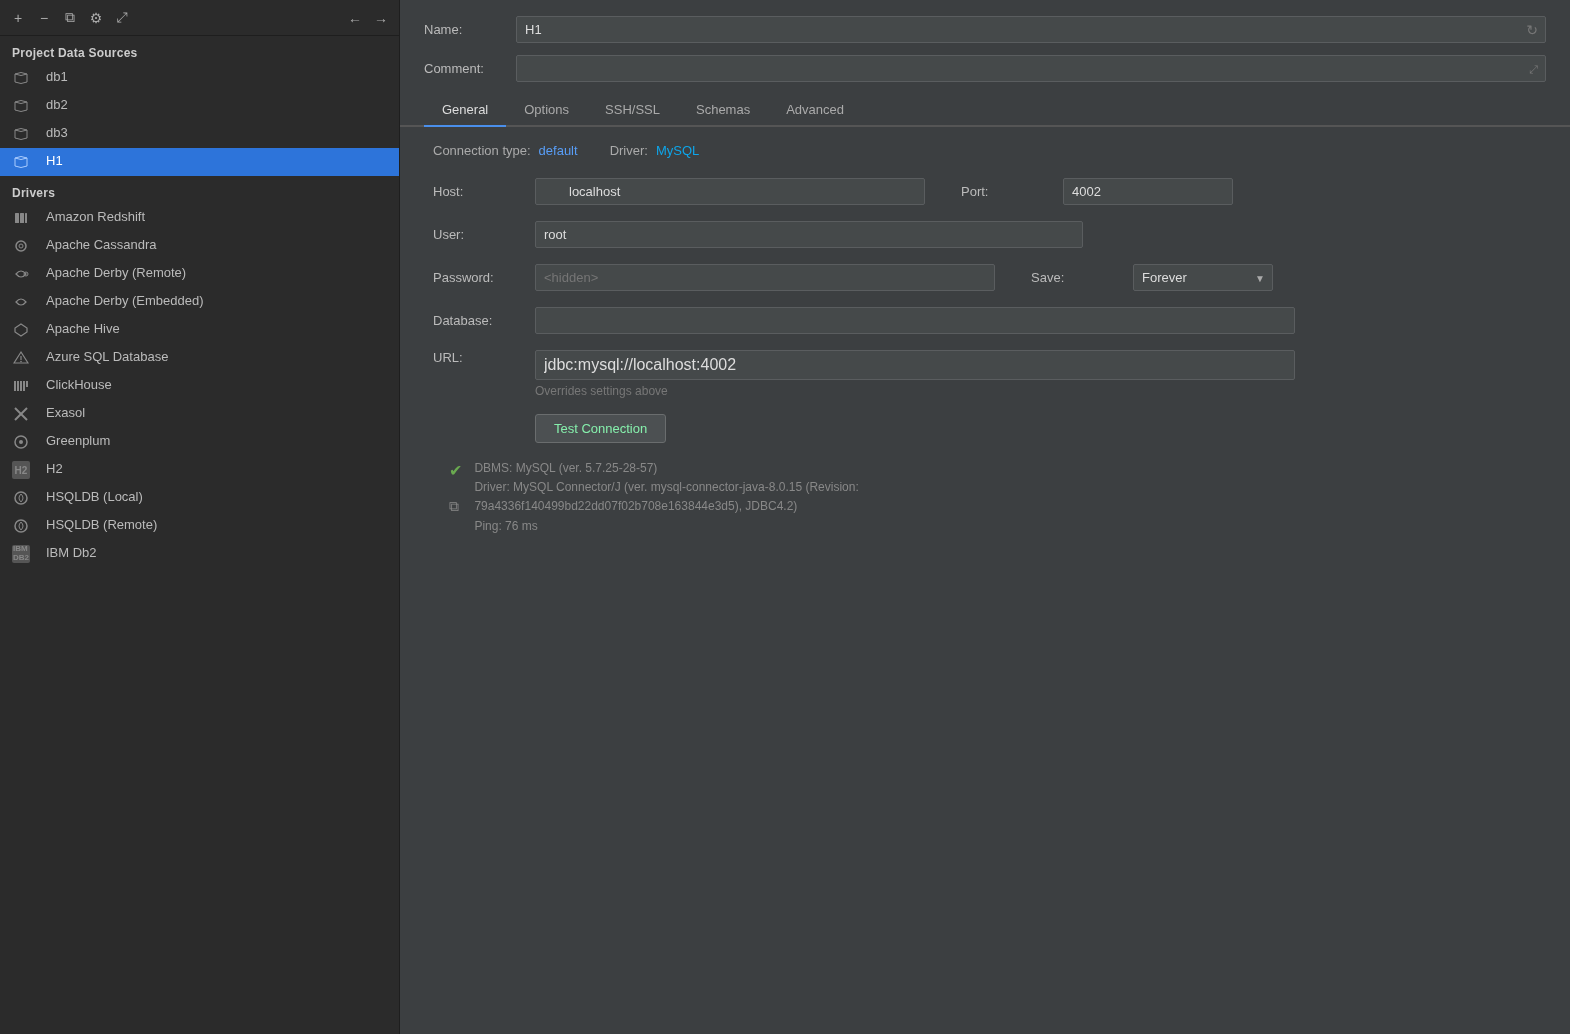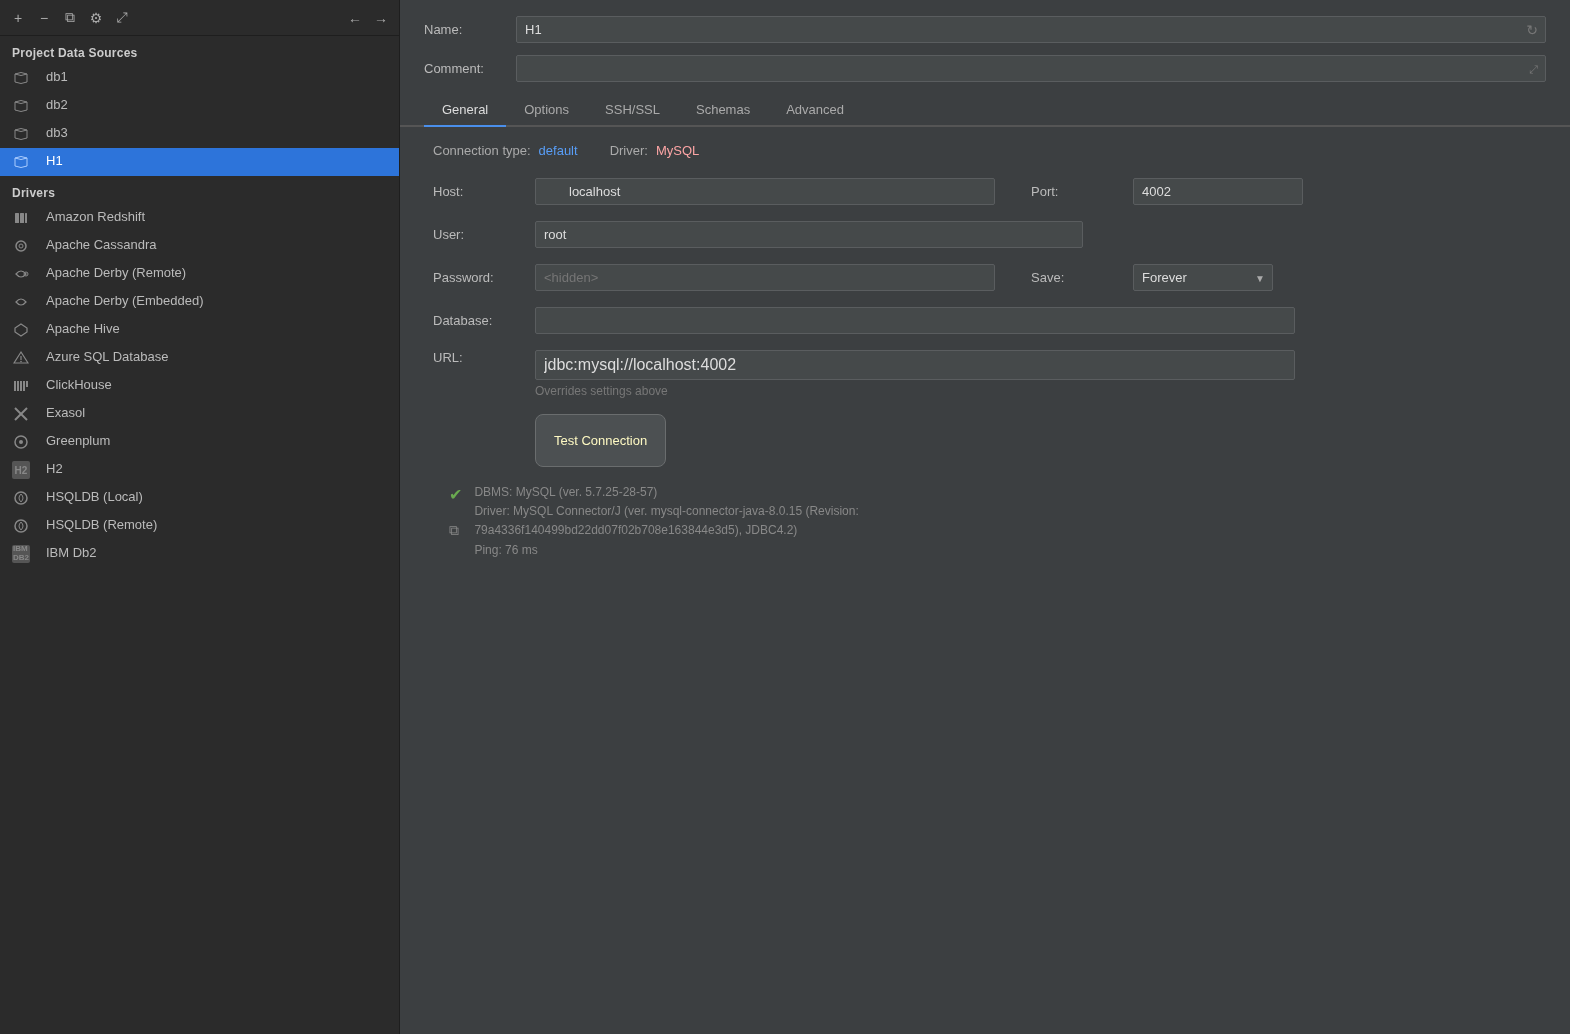--- a/index.html
+++ b/index.html
@@ -190,21 +190,21 @@
       align-items: center;
       gap: 8px;
       margin-bottom: 20px;
       font-size: 13px;
     }
 
     .ct-label { color: #aaaaaa; }
     .ct-value { color: #589df6; cursor: pointer; }
     .ct-separator { color: #aaaaaa; margin: 0 8px; }
     .driver-label { color: #aaaaaa; }
-    .driver-value { color: #fca5a5; cursor: pointer; }
+    .driver-value { color: #0ea5e9; cursor: pointer; }
 
     .form-row {
       display: flex;
       align-items: center;
       margin-bottom: 16px;
       gap: 12px;
     }
 
     .field-label {
       min-width: 90px;
@@ -216,21 +216,21 @@
     .field-input {
       background: #45494a;
       border: 1px solid #5a5d5f;
       color: #dddddd;
       font-size: 13px;
       padding: 5px 8px;
       border-radius: 2px;
       outline: none;
     }
 
-    .host-input { width: 460px; padding-left: 33px; }
+    .host-input { width: 390px; padding-left: 33px; }
     .port-label { color: #bbbbbb; margin-left: 24px; }
     .port-input { width: 170px; }
 
     .user-input { width: 548px; }
 
     .password-input { width: 460px; color: #888; }
     .save-label { color: #bbbbbb; margin-left: 24px; }
 
     .save-select {
       background: #45494a;
@@ -285,24 +285,24 @@
     .url-hint {
       color: #777777;
       font-size: 12px;
       margin-left: 102px;
       margin-bottom: 16px;
     }
 
     .test-btn {
       background: #4c5052;
       border: 1px solid #6a6d6e;
-      color: #fef9c3;
-      font-size: 13px;
-      padding: 18px 18px;
-      border-radius: 8px;
+      color: #86efac;
+      font-size: 13px;
+      padding: 6px 18px;
+      border-radius: 3px;
       cursor: pointer;
       margin-left: 102px;
       margin-bottom: 16px;
     }
 
     .connection-info {
       display: flex;
       align-items: flex-start;
       gap: 12px;
       margin-left: 16px;

